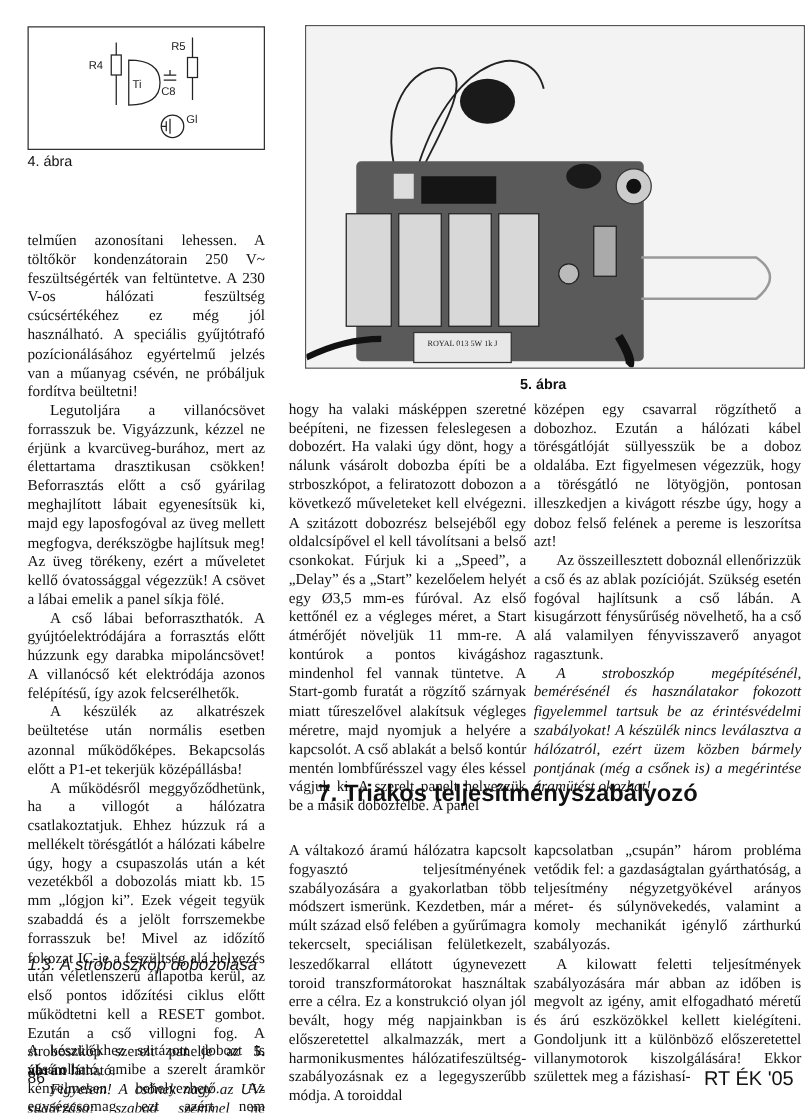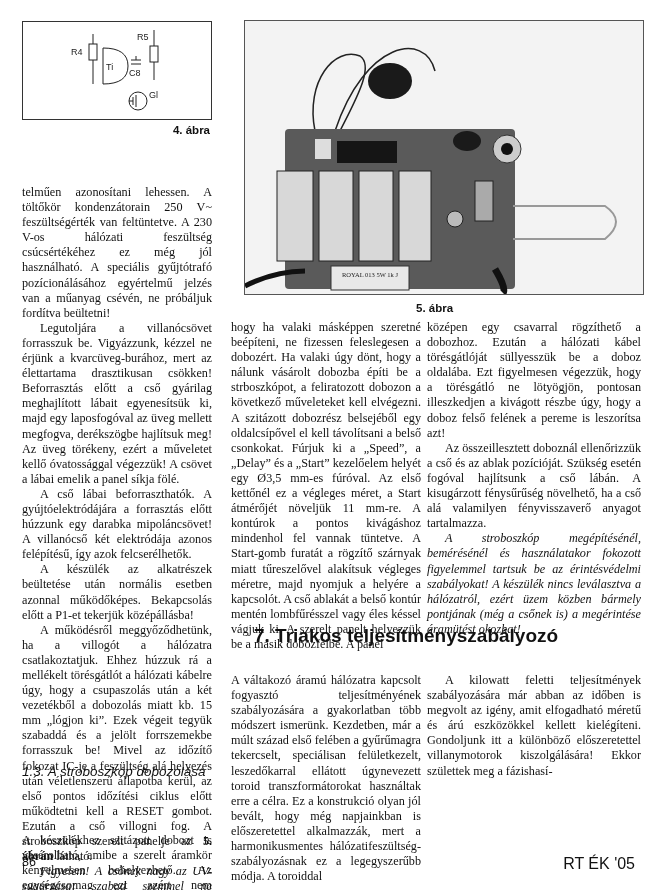--- a/index.html
+++ b/index.html
@@ -2,21 +2,21 @@
 <html><head>
 <meta charset="utf-8">
 <style>
   html, body { margin:0; padding:0; background:#ffffff; }
   body { width:645px; height:890px; position:relative; overflow:hidden; color:#111; }
   .serif { font-family: "Liberation Serif", "DejaVu Serif", serif; }
   .sans { font-family: "Liberation Sans", "DejaVu Sans", sans-serif; }
 
   #fig4 { position:absolute; left:22px; top:21px; width:188px; height:97px; border:1px solid #333; }
   #fig4 svg { width:100%; height:100%; }
-  #fig4-cap { position:absolute; left:22px; top:124px; width:188px; text-align:right; font-size:11.5px; font-weight:bold; }
+  #fig4-cap { position:absolute; left:22px; top:124px; width:188px; text-align:left; font-size:11.5px; font-weight:normal; }
 
   #fig5 { position:absolute; left:244px; top:20px; width:398px; height:273px; border:1px solid #555; background:#f6f6f6; overflow:hidden; }
   #fig5 svg { width:100%; height:100%; }
   #fig5-cap { position:absolute; left:416px; top:302px; font-size:11.5px; font-weight:bold; }
 
   .col { position:absolute; font-size:12.2px; line-height:15.1px; text-align:justify; }
   .col p { margin:0; }
   .ind { text-indent:18px; }
   .it { font-style:italic; }
   .b { font-weight:bold; }
@@ -106,28 +106,29 @@
 <div id="col1b" class="col serif">
   <p>A készülékhez szitázott dobozt is vásárolható, amibe a szerelt áramkör kényelmesen behelyezhető. Az egységcsomag ezt azért nem tartalmazza,</p>
 </div>
 
 <div id="col2" class="col serif">
   <p>hogy ha valaki másképpen szeretné beépíteni, ne fizessen feleslegesen a dobozért. Ha valaki úgy dönt, hogy a nálunk vásárolt dobozba építi be a strboszkópot, a feliratozott dobozon a következő műveleteket kell elvégezni. A szitázott dobozrész belsejéből egy oldalcsípővel el kell távolítsani a belső csonkokat. Fúrjuk ki a „Speed”, a „Delay” és a „Start” kezelőelem helyét egy Ø3,5 mm-es fúróval. Az első kettőnél ez a végleges méret, a Start átmérőjét növeljük 11 mm-re. A kontúrok a pontos kivágáshoz mindenhol fel vannak tüntetve. A Start-gomb furatát a rögzítő szárnyak miatt tűreszelővel alakítsuk végleges méretre, majd nyomjuk a helyére a kapcsolót. A cső ablakát a belső kontúr mentén lombfűrésszel vagy éles késsel vágjuk ki. A szerelt panelt helyezzük be a másik dobozfélbe. A panel</p>
 </div>
 
 <div id="col3" class="col serif">
   <p>középen egy csavarral rögzíthető a dobozhoz. Ezután a hálózati kábel törésgátlóját süllyesszük be a doboz oldalába. Ezt figyelmesen végezzük, hogy a törésgátló ne lötyögjön, pontosan illeszkedjen a kivágott részbe úgy, hogy a doboz felső felének a pereme is leszorítsa azt!</p>
-  <p class="ind">Az összeillesztett doboznál ellenőrizzük a cső és az ablak pozícióját. Szükség esetén fogóval hajlítsunk a cső lábán. A kisugárzott fénysűrűség növelhető, ha a cső alá valamilyen fényvisszaverő anyagot tartalmazza.</p>
+  <p class="ind">Az összeillesztett doboznál ellenőrizzük a cső és az ablak pozícióját. Szükség esetén fogóval hajlítsunk a cső lábán. A kisugárzott fénysűrűség növelhető, ha a cső alá valamilyen fényvisszaverő anyagot ragasztunk.</p>
   <p class="ind it">A stroboszkóp megépítésénél, bemérésénél és használatakor fokozott figyelemmel tartsuk be az érintésvédelmi szabályokat! A készülék nincs leválasztva a hálózatról, ezért üzem közben bármely pontjának (még a csőnek is) a megérintése áramütést okozhat!</p>
 </div>
 
 <div id="sec2" class="sans">7. Triakos teljesítményszabályozó</div>
 
 <div id="col2b" class="col serif">
   <p>A váltakozó áramú hálózatra kapcsolt fogyasztó teljesítményének szabályozására a gyakorlatban több módszert ismerünk. Kezdetben, már a múlt század első felében a gyűrűmagra tekercselt, speciálisan felületkezelt, leszedőkarral ellátott úgynevezett toroid transzformátorokat használtak erre a célra. Ez a konstrukció olyan jól bevált, hogy még napjainkban is előszeretettel alkalmazzák, mert a harmonikusmentes hálózatifeszültség-szabályozásnak ez a legegyszerűbb módja. A toroiddal</p>
 </div>
 
 <div id="col3b" class="col serif">
+  <p>kapcsolatban „csupán” három probléma vetődik fel: a gazdaságtalan gyárthatóság, a teljesítmény négyzetgyökével arányos méret- és súlynövekedés, valamint a komoly mechanikát igénylő zárthurkú szabályozás.</p>
   <p class="ind">A kilowatt feletti teljesítmények szabályozására már abban az időben is megvolt az igény, amit elfogadható méretű és árú eszközökkel kellett kielégíteni. Gondoljunk itt a különböző előszeretettel villanymotorok kiszolgálására! Ekkor születtek meg a fázishasí-</p>
 </div>
 
 <div id="pnum" class="sans">86</div>
 <div id="pfoot" class="sans">RT ÉK '05</div>
 
 </body></html>

